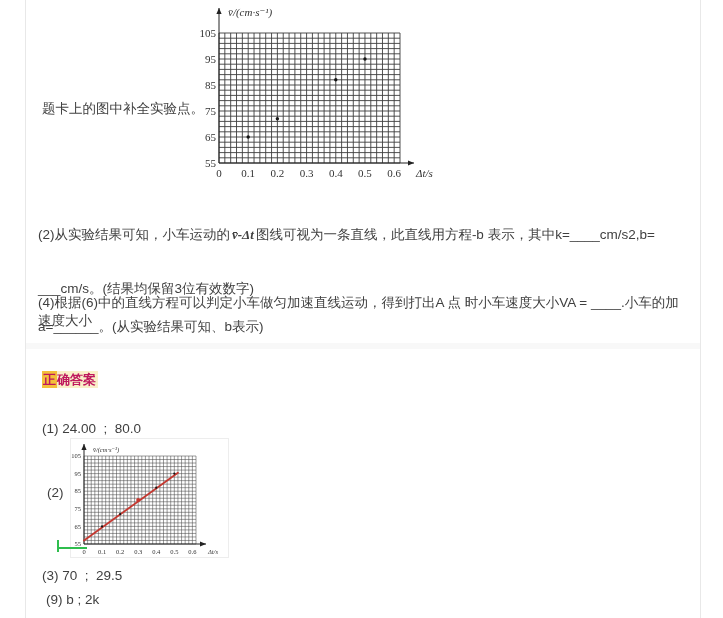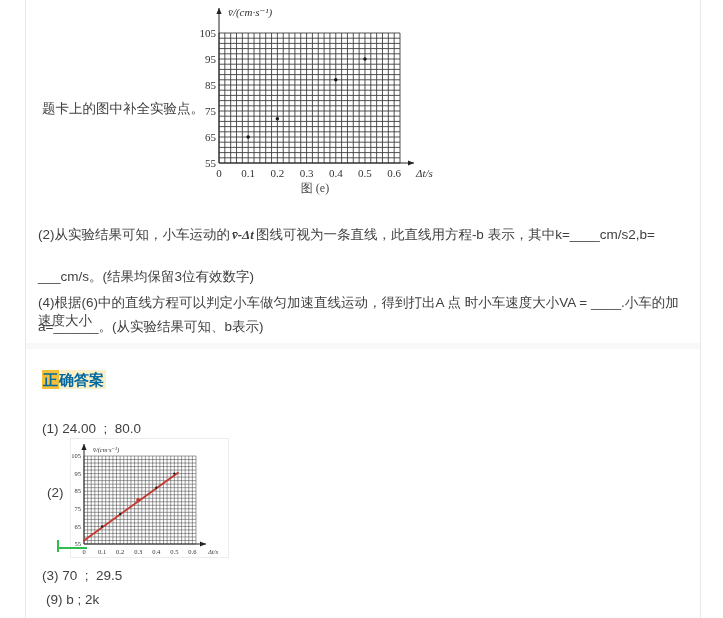--- a/index.html
+++ b/index.html
@@ -4,21 +4,21 @@
 <style>
   *{margin:0;padding:0;box-sizing:border-box}
   html,body{background:#fff}
   body{width:723px;height:618px;position:relative;overflow:hidden;
        font-family:"Liberation Sans","DejaVu Sans",sans-serif;color:#3f3f3f}
   .abs{position:absolute}
   .txt{font-size:13.5px;line-height:1.35;white-space:pre-wrap}
   .vline{position:absolute;top:0;bottom:0;width:1px;background:#e8e8e8}
   .band{position:absolute;left:26px;width:674px;height:6px;background:#f8f8f8}
   .formula{font-family:"Liberation Serif","DejaVu Serif",serif;font-style:italic;font-weight:bold;font-size:13px;padding:0 2px}
-  .ans-header{font-size:15px;font-weight:bold;color:#0369a1}
+  .ans-header{font-size:13px;font-weight:bold;color:#be185d}
   .hl1{background:#f3c03a;padding:1px 1px}
   .hl2{background:#f9efc9;padding:1px 2px 1px 0}
   .chart-box{position:absolute;background:#fff}
   .ans-chart-box{border:1px solid #ededed}
   .caption{position:absolute;width:100%;text-align:center;font-size:12px;color:#4a4a4a;
            font-family:"Liberation Serif","DejaVu Serif",serif}
   svg{display:block}
   svg text{font-family:"Liberation Serif","DejaVu Serif",serif;fill:#333}
   svg text.lbl{font-style:italic}
   .green-v{position:absolute;width:2px;background:#2fbe4e}
@@ -108,27 +108,26 @@
       <text x="145.77419354838713" y="177" text-anchor="middle" font-size="11">0.4</text>
       <text x="174.96774193548387" y="177" text-anchor="middle" font-size="11">0.5</text>
       <text x="204.16129032258064" y="177" text-anchor="middle" font-size="11">0.6</text>
       <text x="226" y="177" font-size="11" class="lbl">Δt/s</text>
       <text x="38" y="16" font-size="11" class="lbl">v̄/(cm·s⁻¹)</text>
       <circle cx="58.19354838709678" cy="137" r="1.7" fill="#141414"></circle>
       <circle cx="87.38709677419357" cy="118.8" r="1.7" fill="#141414"></circle>
       <circle cx="145.77419354838713" cy="79.8" r="1.7" fill="#141414"></circle>
       <circle cx="174.96774193548387" cy="59" r="1.7" fill="#141414"></circle>
     </svg>
-  <div class="caption" style="top:180px">图 (e)</div>
 </div>
 
 <div class="abs txt" style="left:42px;top:100px">题卡上的图中补全实验点。</div>
 
 <div class="abs txt" style="left:38px;top:226px;width:650px"><span>(2)从实验结果可知，小车运动的</span><span class="formula">v̄-Δt</span><span>图线可视为一条直线，此直线用方程-b 表示，其中k=____cm/s2,b=</span></div>
-<div class="abs txt" style="left:38px;top:268px;width:650px">___cm/s。(结果均保留3位有效数字)</div>
+<div class="abs txt" style="left:38px;top:280px;width:650px">___cm/s。(结果均保留3位有效数字)</div>
 
 <div class="abs txt" style="left:38px;top:294px;width:650px">(4)根据(6)中的直线方程可以判定小车做匀加速直线运动，得到打出A 点 时小车速度大小VA = ____.小车的加速度大小</div>
 <div class="abs txt" style="left:38px;top:318px;width:650px">a=______。(从实验结果可知、b表示)</div>
 
 <div class="abs ans-header" style="left:42px;top:371px"><span class="hl1">正</span><span class="hl2">确答案</span></div>
 
 <div class="abs txt" style="left:42px;top:420px">(1) 24.00  ;  80.0</div>
 
 <div class="abs txt" style="left:47px;top:484px">(2)</div>
 

